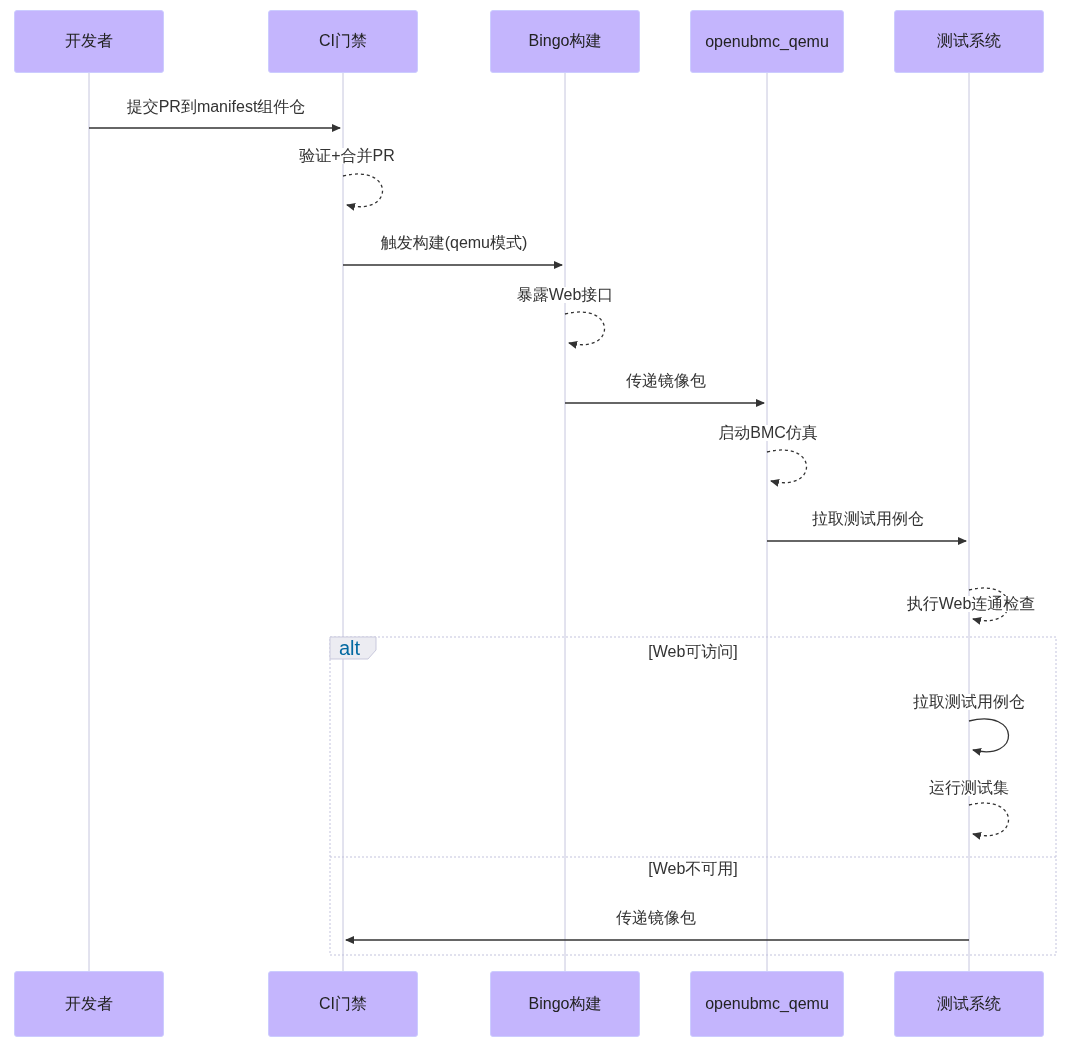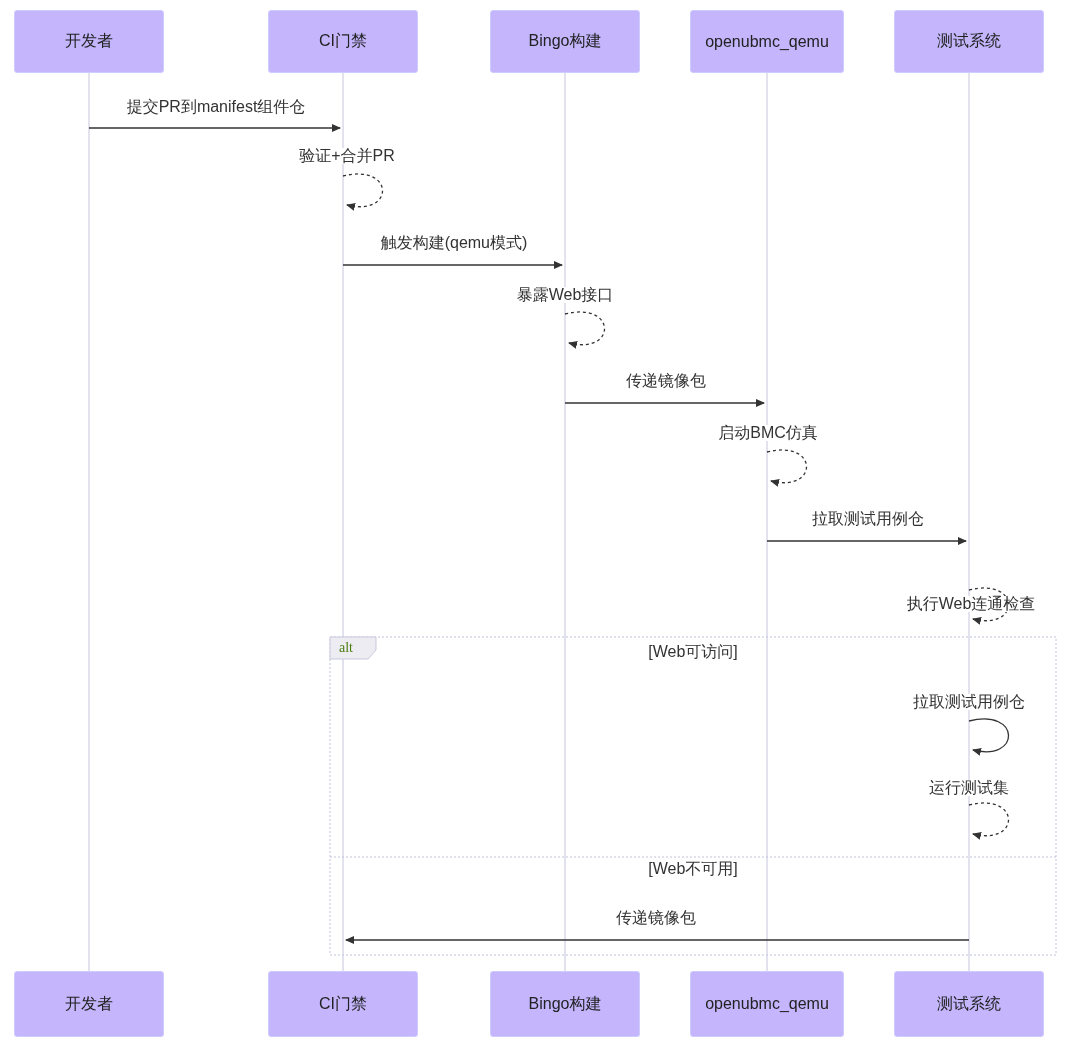--- a/index.html
+++ b/index.html
@@ -32,24 +32,23 @@
     transform: translateX(-50%);
     white-space: nowrap;
     font-size: 16px;
     line-height: 16px;
     color: #333333;
     background: #ffffff;
     padding: 0 3px;
   }
   .alt-tab-text {
     position: absolute;
-    font-size: 14px;
+    font-size: 20px;
     line-height: 14px;
-    color: #4d7c0f;
-    font-family: Liberation Serif, serif;
+    color: #0369a1;
   }
 </style>
 </head>
 <body>
 
 <div id="canvas">
 
   <svg width="1092" height="1054" viewBox="0 0 1092 1054">
     <defs>
       <marker id="arrow" markerWidth="12" markerHeight="12" refX="8" refY="5" orient="auto" markerUnits="userSpaceOnUse">

